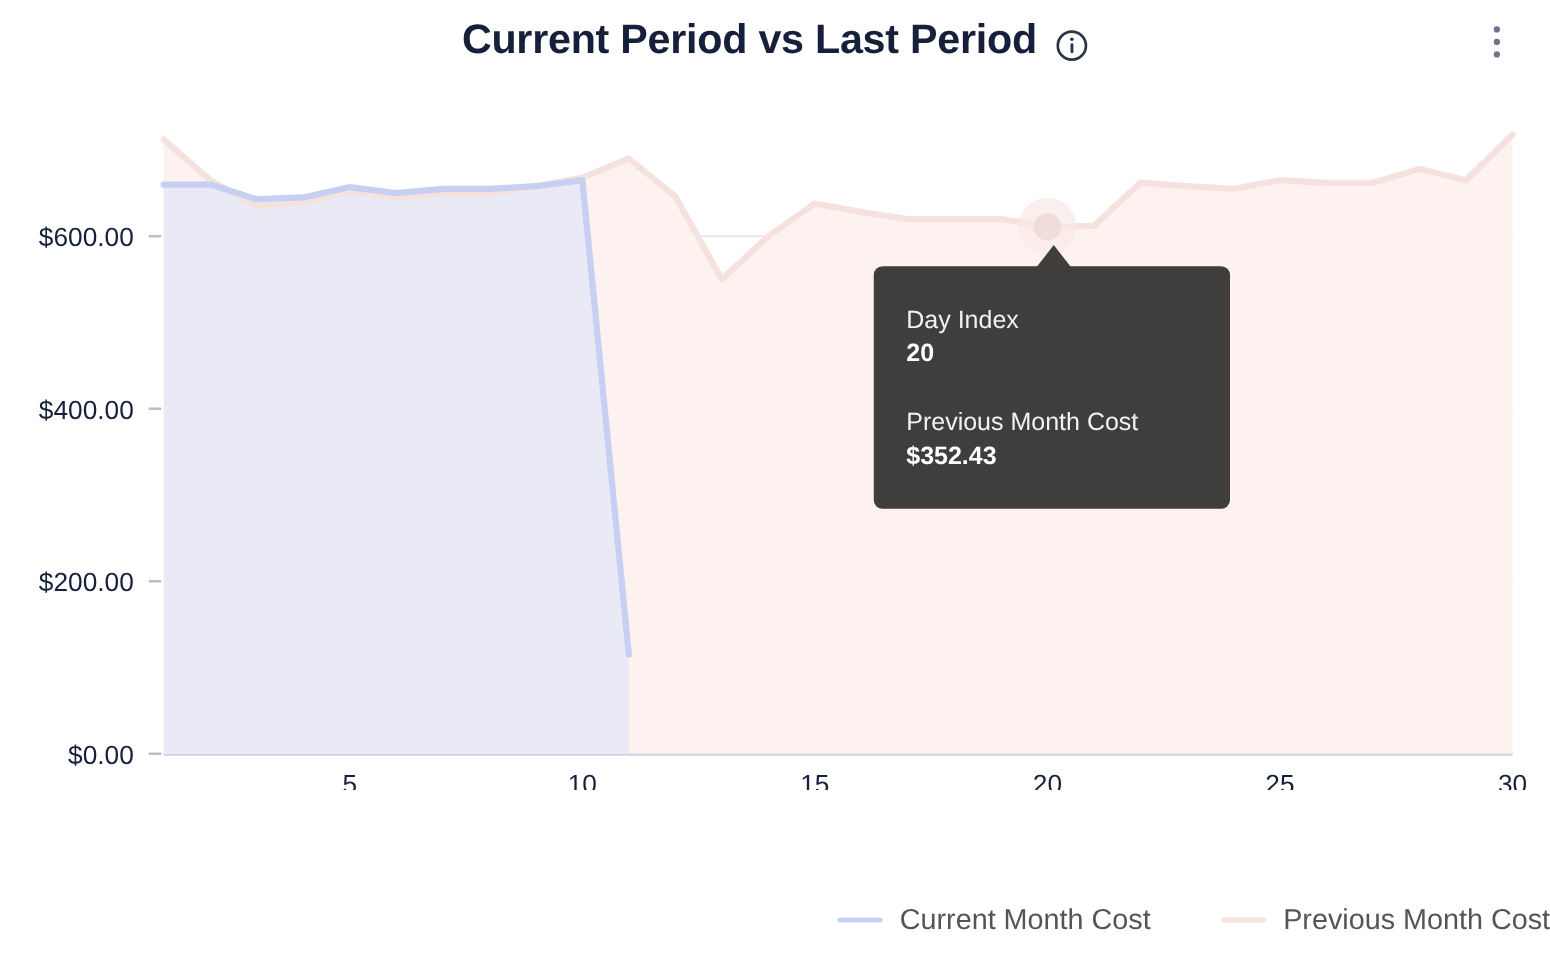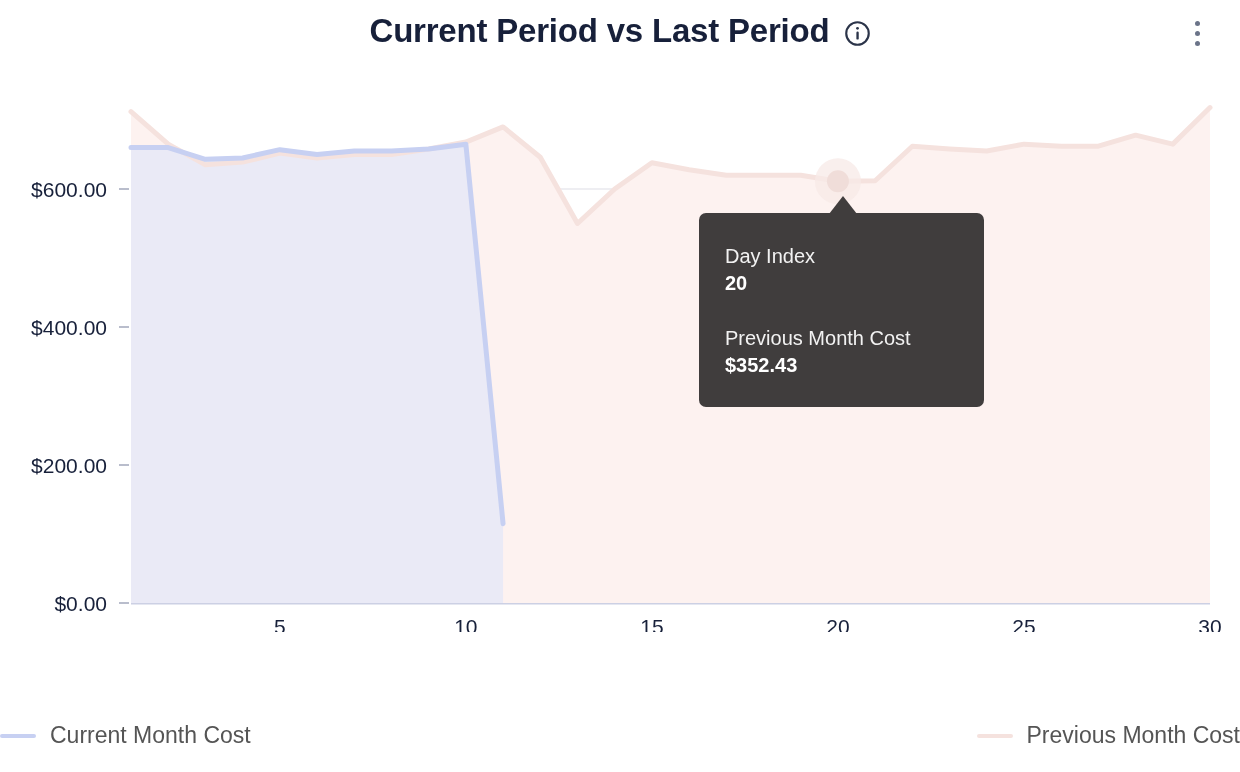--- a/index.html
+++ b/index.html
@@ -18,21 +18,21 @@
   
   #header {
     position: absolute;
     top: 0; left: 0;
     width: 1240px; height: 72px;
   }
   #title-wrap {
     position: absolute;
     left: 0; right: 0; top: 12px;
     display: flex;
-    align-items: center;
+    align-items: flex-end;
     justify-content: center;
     gap: 14px;
   }
   #chart-title {
     font-size: 33px;
     font-weight: 700;
     color: #17203a;
     letter-spacing: -0.2px;
     white-space: nowrap;
   }
@@ -120,22 +120,22 @@
     line-height: 1.35;
   }
   .tt-group + .tt-group { margin-top: 28px; }
 
   
   #legend {
     position: absolute;
     left: 0; right: 0; top: 722px;
     display: flex;
     align-items: center;
-    justify-content: space-between;
-    gap: 36px;
+    justify-content: flex-end;
+    gap: 56px;
   }
   .legend-item {
     display: flex;
     align-items: center;
     gap: 14px;
     cursor: pointer;
   }
   .legend-swatch {
     display: block;
     width: 36px; height: 4px;

